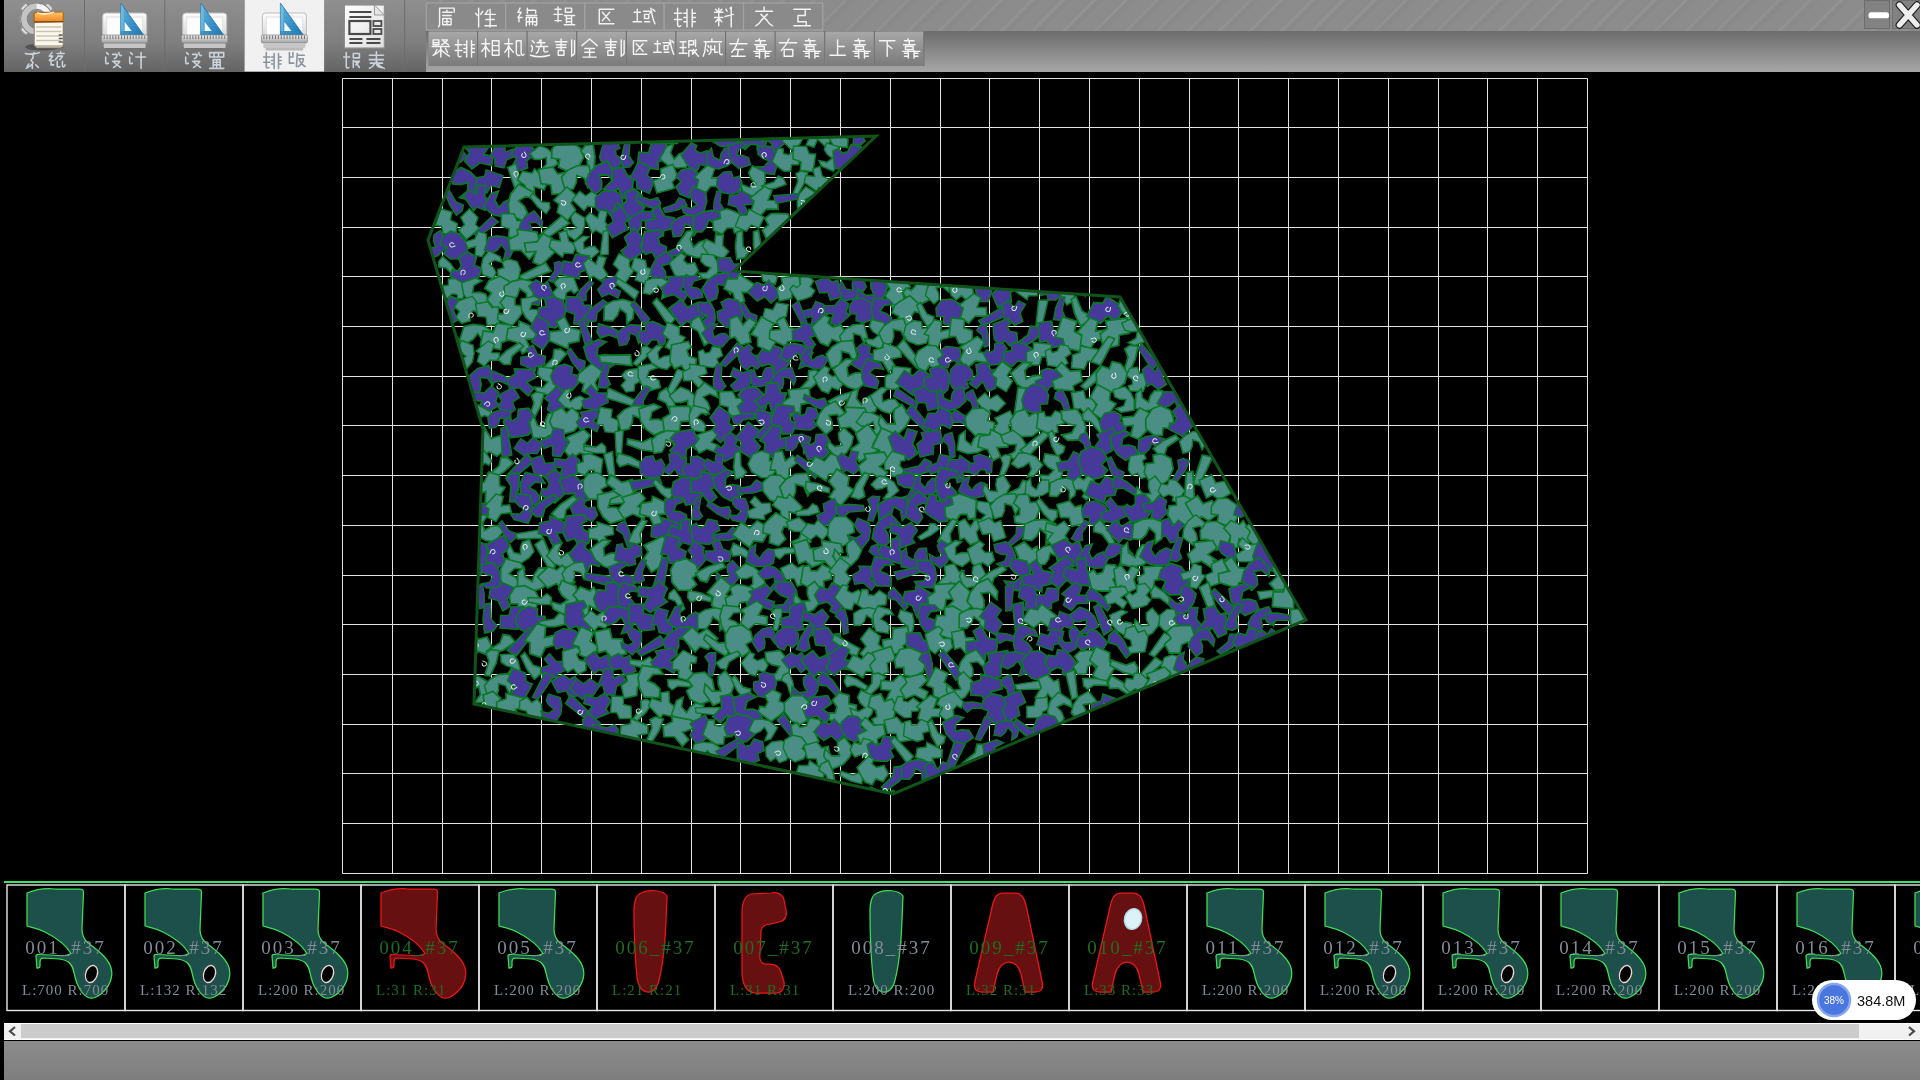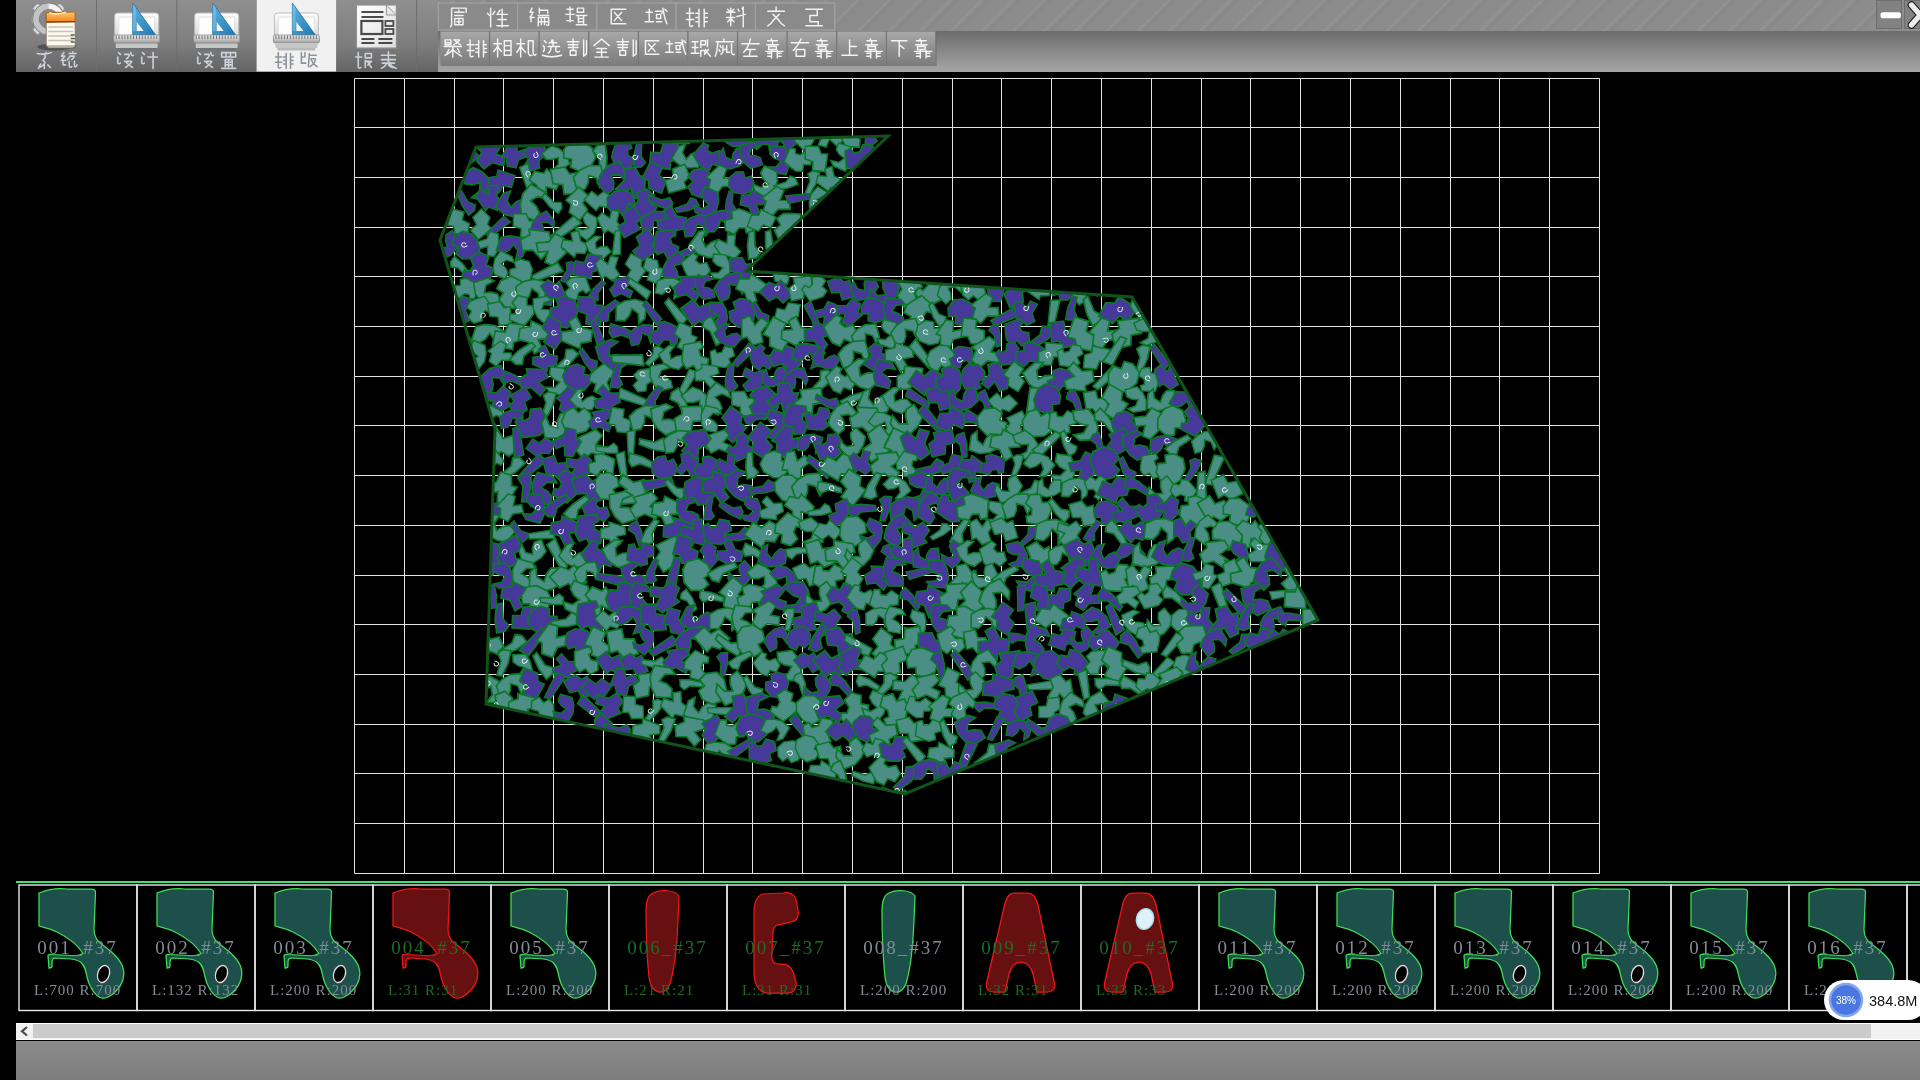--- a/index.html
+++ b/index.html
@@ -1,17 +1,17 @@
 <!DOCTYPE html>
 <html><head><meta charset="utf-8"><style>
 *{margin:0;padding:0;box-sizing:border-box}
 html,body{width:1920px;height:1080px;background:#000;overflow:hidden;font-family:"Liberation Serif",serif}
 .abs{position:absolute}
 </style></head><body>
-<div class="abs" style="left:16px;top:0;width:1836px;height:1080px">
+<div class="abs" style="left:4px;top:0;width:1836px;height:1080px">
 
 <div class="abs" style="left:0;top:0;width:1920px;height:31px;background:#8c8c8c"></div>
 <div class="abs" style="left:0;top:0;width:1920px;height:31px;background:repeating-linear-gradient(135deg,rgba(255,255,255,0.05) 0 1.5px,rgba(0,0,0,0.02) 4px 7px,transparent 8px 22px)"></div>
 <div class="abs" style="left:0;top:31px;width:1920px;height:41px;background:linear-gradient(180deg,#6c6c6c,#a6a6a6)"></div>
 <div class="abs" style="left:0;top:0;width:422px;height:72px;background:linear-gradient(180deg,#8f8f8f 0%,#7e7e7e 60%,#646464 100%)"></div>
 
 <svg class="abs" style="left:0;top:0" width="1920" height="72" viewBox="0 0 1920 72">
 <defs>
 <linearGradient id="lgBoard" x1="0" y1="0" x2="0" y2="1">
           <stop offset="0" stop-color="#fdfdfd"></stop>

